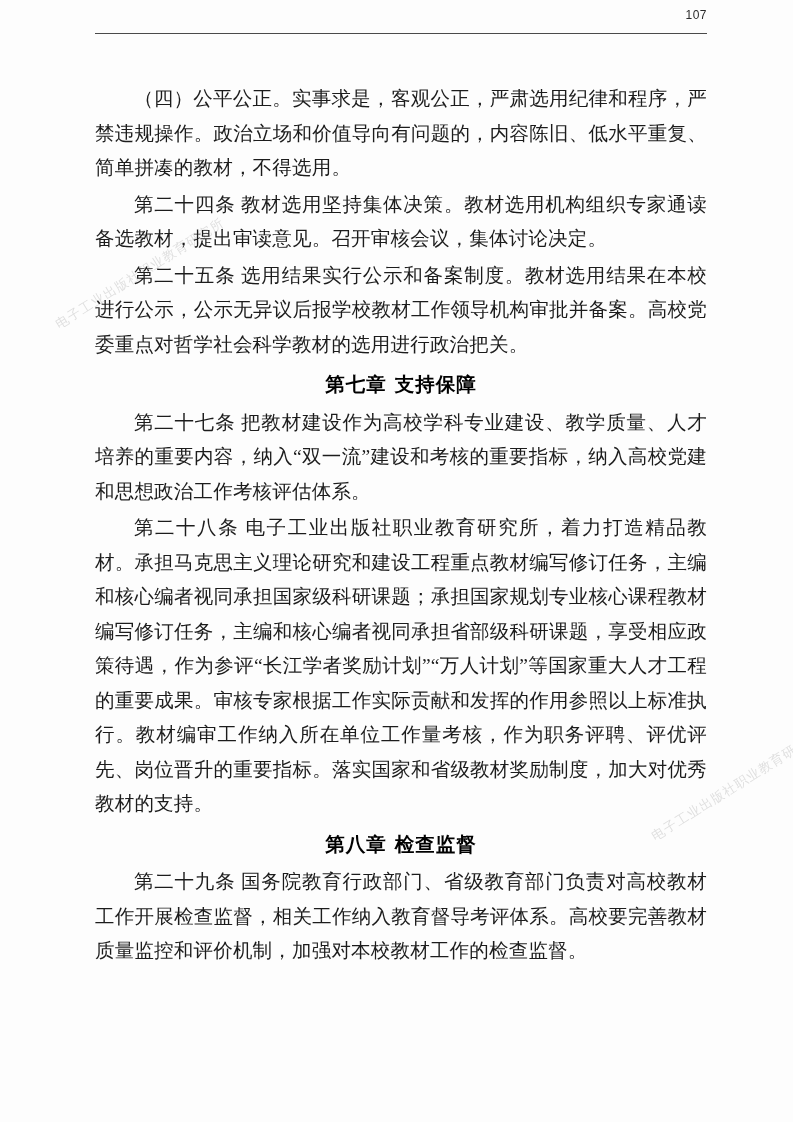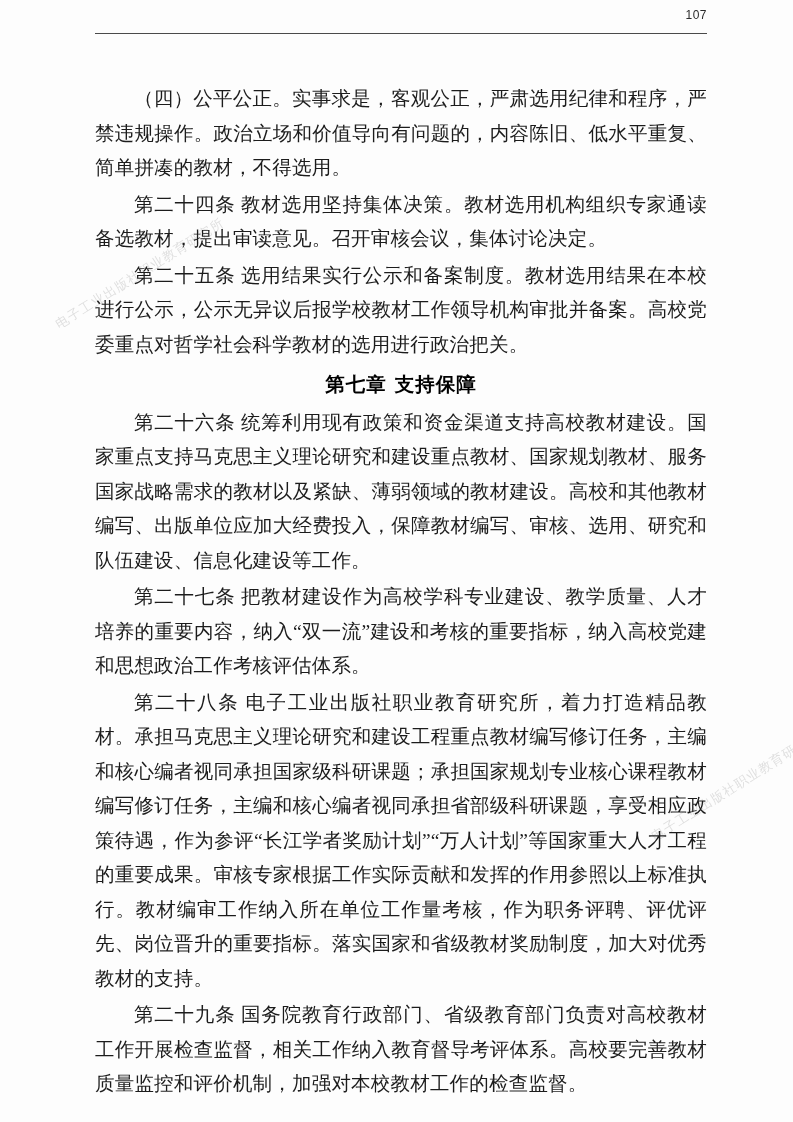--- a/index.html
+++ b/index.html
@@ -98,20 +98,20 @@
   <div class="header-rule"></div>
 
   <div class="watermark wm-1">电子工业出版社职业教育研究所</div>
   <div class="watermark wm-2">电子工业出版社职业教育研究所</div>
 
   <div class="content">
     <p class="body-text">（四）公平公正。实事求是，客观公正，严肃选用纪律和程序，严禁违规操作。政治立场和价值导向有问题的，内容陈旧、低水平重复、简单拼凑的教材，不得选用。</p>
     <p class="body-text">第二十四条 教材选用坚持集体决策。教材选用机构组织专家通读备选教材，提出审读意见。召开审核会议，集体讨论决定。</p>
     <p class="body-text">第二十五条 选用结果实行公示和备案制度。教材选用结果在本校进行公示，公示无异议后报学校教材工作领导机构审批并备案。高校党委重点对哲学社会科学教材的选用进行政治把关。</p>
     <h2 class="section-heading">第七章 支持保障</h2>
-    <p class="body-text">第二十六条 统筹利用现有政策和资金渠道支持高校教材建设。国家重点支持马克思主义理论研究和建设重点教材、国家规划教材、服务国家战略需求的教材以及紧缺、薄弱领域的教材建设。高校和其他教材编写、出版单位应加大经费投入，保障教材编写、审核、选用、研究和队伍建设、信息化建设等工作。</p>
     <p class="body-text">第二十七条 把教材建设作为高校学科专业建设、教学质量、人才培养的重要内容，纳入“双一流”建设和考核的重要指标，纳入高校党建和思想政治工作考核评估体系。</p>
     <p class="body-text">第二十八条 电子工业出版社职业教育研究所，着力打造精品教材。承担马克思主义理论研究和建设工程重点教材编写修订任务，主编和核心编者视同承担国家级科研课题；承担国家规划专业核心课程教材编写修订任务，主编和核心编者视同承担省部级科研课题，享受相应政策待遇，作为参评“长江学者奖励计划”“万人计划”等国家重大人才工程的重要成果。审核专家根据工作实际贡献和发挥的作用参照以上标准执行。教材编审工作纳入所在单位工作量考核，作为职务评聘、评优评先、岗位晋升的重要指标。落实国家和省级教材奖励制度，加大对优秀教材的支持。</p>
+    <h2 class="section-heading">第八章 检查监督</h2>
     <p class="body-text">第二十九条 国务院教育行政部门、省级教育部门负责对高校教材工作开展检查监督，相关工作纳入教育督导考评体系。高校要完善教材质量监控和评价机制，加强对本校教材工作的检查监督。</p>
 
   </div>
 
 </div>
 
 </body></html>

